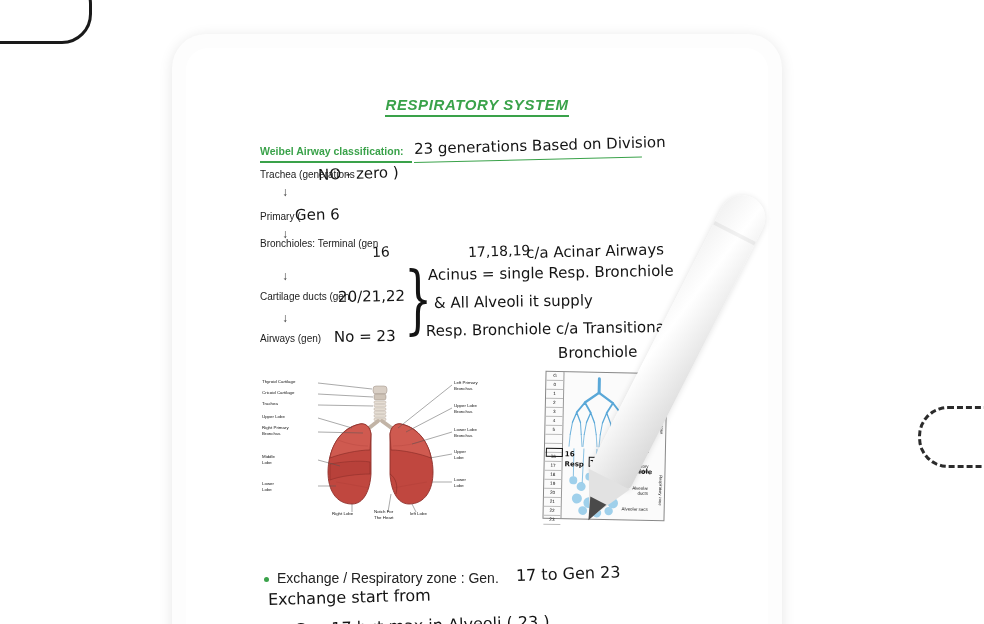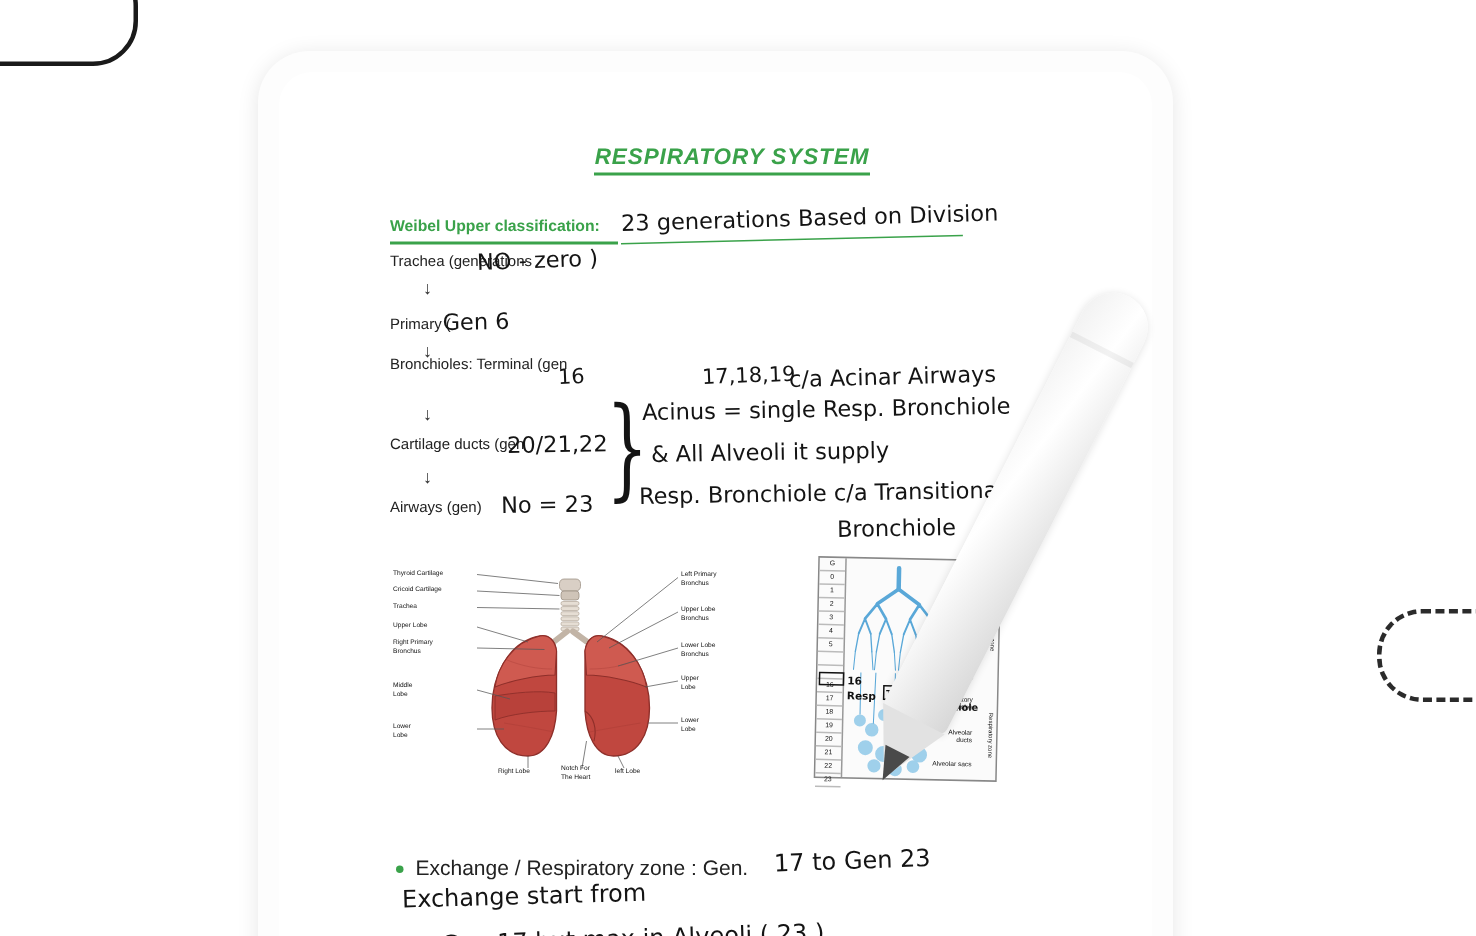--- a/index.html
+++ b/index.html
@@ -68,21 +68,21 @@
   }
 
   
   .typed {
     position: absolute;
     font-family: "Liberation Sans", sans-serif;
     color: #222;
     white-space: nowrap;
   }
   #doc-title {
-    left: 11px;
+    left: 0;
     top: 48px;
     width: 582px;
     text-align: center;
     font-size: 15px;
     font-weight: bold;
     font-style: italic;
     color: #3aa24a;
     letter-spacing: 0.6px;
   }
   #doc-title .ul {
@@ -325,21 +325,21 @@
 <div class="deco-shape" id="deco-right"></div>
 
 <div id="tablet">
   <div id="screen">
     <div id="note-page">
 
       <div class="typed" id="doc-title">
         <span class="ul">RESPIRATORY SYSTEM</span>
       </div>
 
-      <div class="typed" id="weibel-label">Weibel Upper classification:</div>
+      <div class="typed" id="weibel-label">Weibel Airway classification:</div>
       <div id="weibel-underline"></div>
 
       <div class="typed" id="line-trachea">Trachea (generations</div>
 
       <div class="typed" id="line-bronchi">
         <span>Primary (</span>
       </div>
 
       <div class="typed" id="line-bronchioles">
         <span>Bronchioles: Terminal (gen</span>

